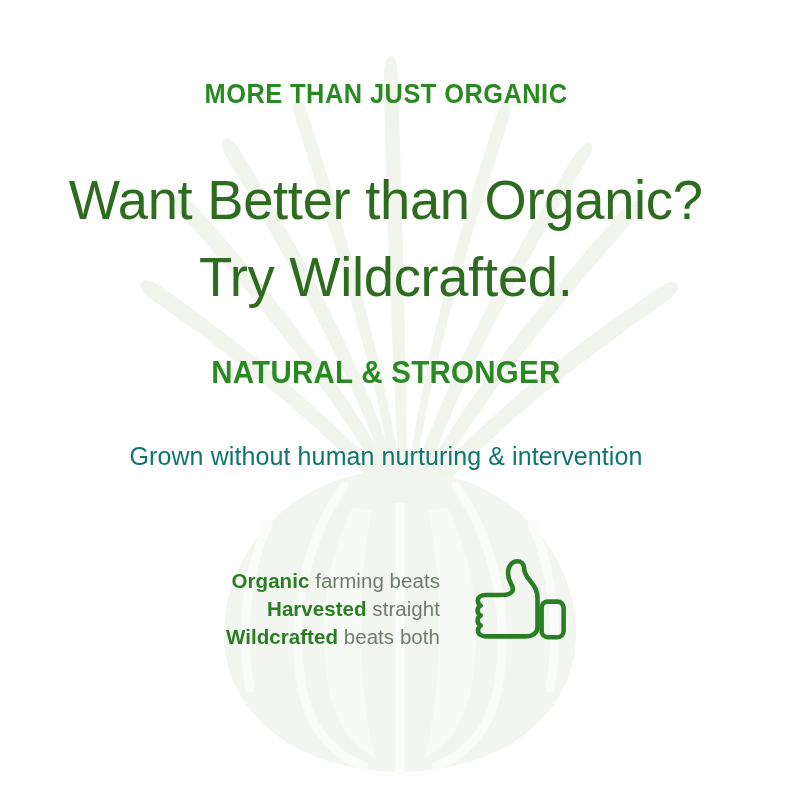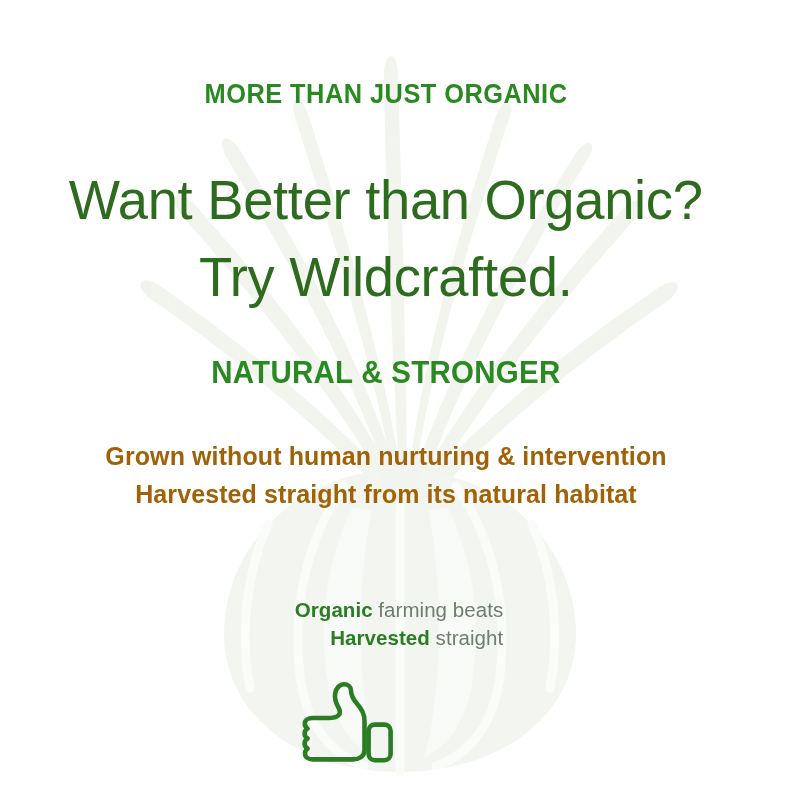--- a/index.html
+++ b/index.html
@@ -71,37 +71,37 @@
     letter-spacing:0.3px;
     color:#2a8a22;
     text-align:center;
     line-height:1;
     transform:scaleX(0.95);
   }
 
   
   .bodycopy {
     margin-top:49px;
-    color:#a16207;
+    color:#0f766e;
     font-size:25px;
-    font-weight:700;
+    font-weight:400;
     line-height:1.54;
     text-align:center;
     letter-spacing:0.1px;
   }
   .bodycopy .body-line { display:block; white-space:nowrap; }
 
   
   .compare {
     margin-top:82px;
     display:flex;
+    align-items:center;
     justify-content:center;
     gap:28px;
     padding-left:26px;
-    flex-direction:column;
   }
   .compare-text {
     text-align:right;
     font-size:20.5px;
     line-height:1.38;
     color:#6f7d6b;
     font-weight:300;
     letter-spacing:0.05px;
   }
   .compare-text .cmp-line { display:block; white-space:nowrap; }
@@ -180,28 +180,28 @@
 
     <h1 class="headline">
       <span class="hl-line">Want Better than Organic?</span>
       <span class="hl-line">Try Wildcrafted.</span>
     </h1>
 
     <div class="subhead">NATURAL &amp; STRONGER</div>
 
     <div class="bodycopy">
       <span class="body-line">Grown without human nurturing &amp; intervention</span>
-      <span class="body-line">Harvested straight from its natural habitat</span>
     </div>
 
     <div class="compare">
 
       <div class="compare-text">
         <span class="cmp-line"><span class="kw">Organic</span><span> farming beats</span></span>
         <span class="cmp-line"><span class="kw">Harvested</span><span> straight</span></span>
+        <span class="cmp-line"><span class="kw">Wildcrafted</span><span> beats both</span></span>
       </div>
 
       <svg class="thumb-wrap" viewBox="0 0 104 104" aria-hidden="true">
         <g fill="none" stroke="#2a7d22" stroke-width="4.6" stroke-linecap="round" stroke-linejoin="round">
 
           <path d="M69.5 50.5 L69.5 40.5
                    C 69.5 33.5 66.8 29.0 62.4 24.2
                    C 58.6 20.0 56.0 14.6 56.0 10.6
                    C 56.0 6.6 52.8 4.2 49.2 4.2
                    C 44.6 4.2 41.0 8.2 40.2 13.4

